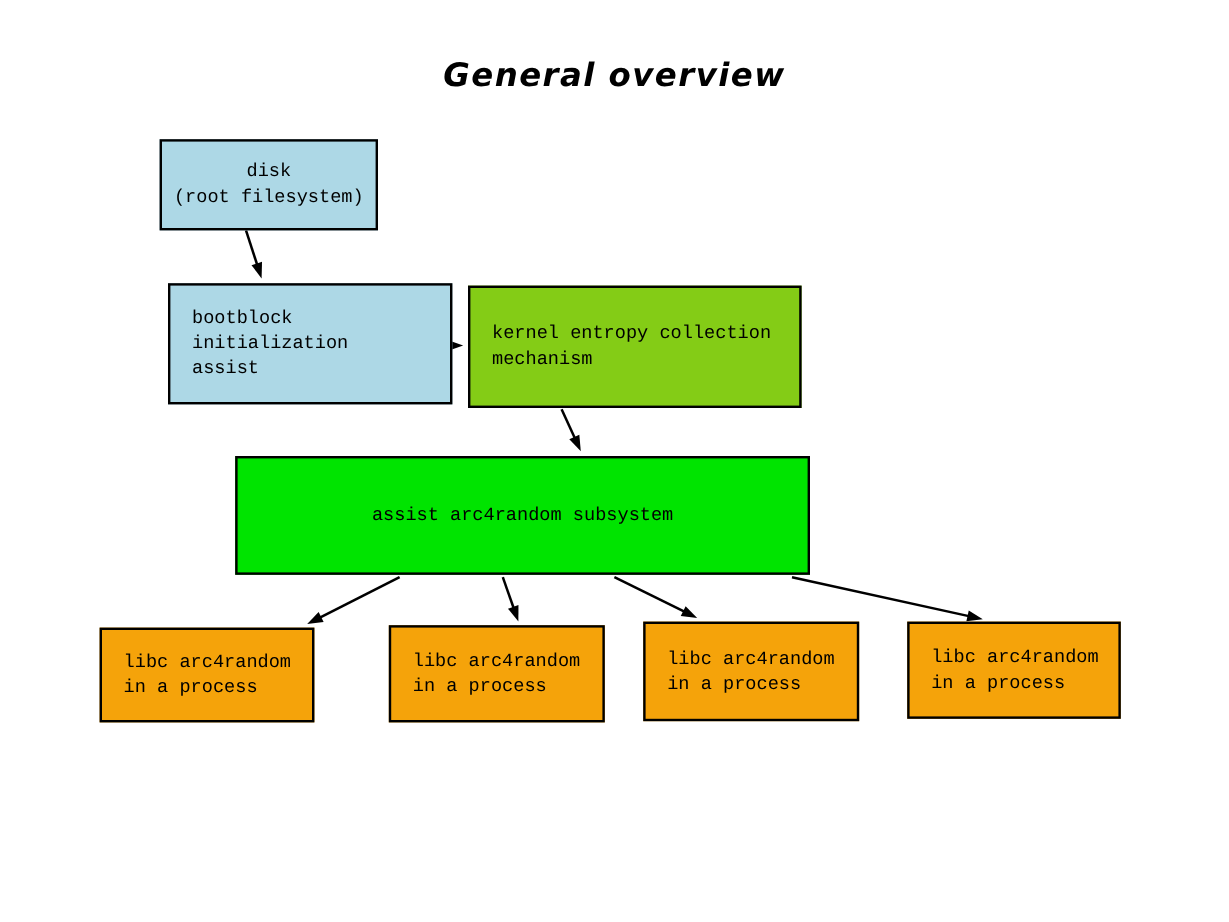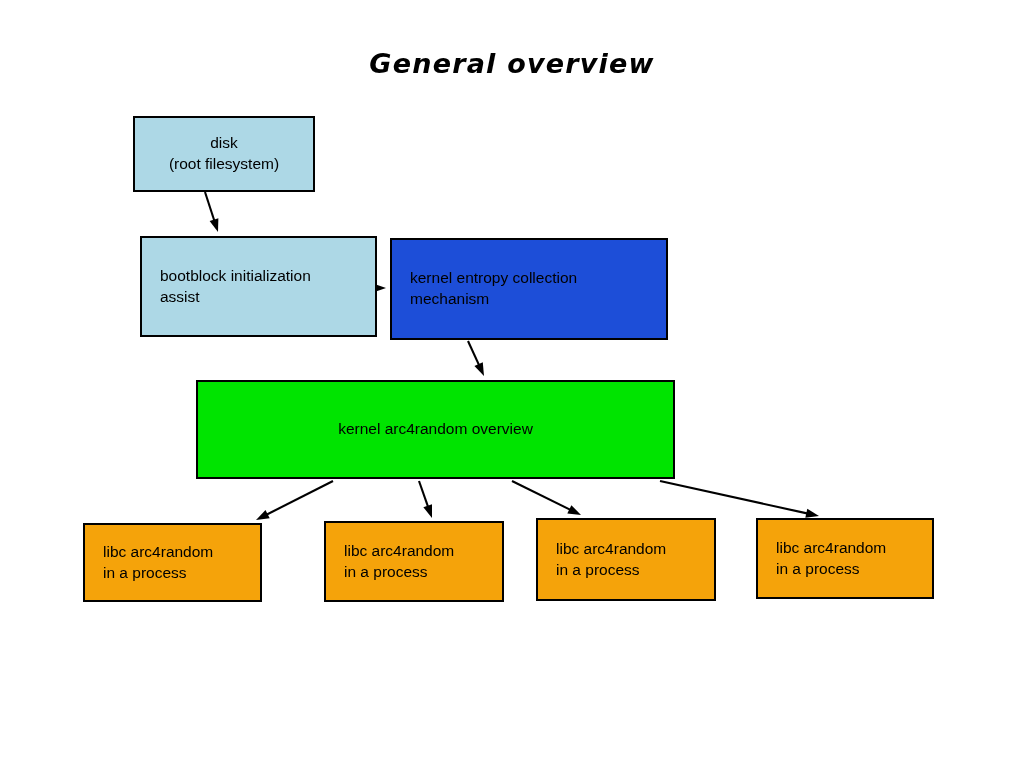--- a/index.html
+++ b/index.html
@@ -41,21 +41,21 @@
     color: #000000;
     margin-top: 24px;
   }
   .node {
     position: absolute;
     border: 2px solid #000000;
     box-sizing: border-box;
     display: flex;
     align-items: center;
     color: #000000;
-    font-family: Liberation Sans, sans-serif;
+    font-family: Liberation Mono, monospace;
     font-size: 15.5px;
     line-height: 1.35;
   }
   .node .label {
     display: block;
     width: 100%;
     white-space: pre-line;
   }
   .node.center {
     justify-content: center;
@@ -126,27 +126,27 @@
   <div class="node disk center" id="node-disk" style="left: 133px; top: 116px; width: 182px; height: 76px; background: rgb(173, 216, 230); border-color: rgb(0, 0, 0);">
     <span class="label">disk
 (root filesystem)</span>
   </div>
 
   <div class="node bootblock left" id="node-bootblock" style="left: 92px; top: 236px; width: 237px; height: 101px; background: rgb(173, 216, 230); border-color: rgb(0, 0, 0);">
     <span class="label">bootblock initialization
 assist</span>
   </div>
 
-  <div class="node kernel left" id="node-entropy" style="left: 390px; top: 238px; width: 278px; height: 102px; background: #1d4ed8; border-color: rgb(0, 0, 0);">
+  <div class="node kernel left" id="node-entropy" style="left: 390px; top: 238px; width: 278px; height: 102px; background: #84cc16; border-color: rgb(0, 0, 0);">
     <span class="label">kernel entropy collection
 mechanism</span>
   </div>
 
   <div class="node kernel center" id="node-arc4random" style="left: 196px; top: 380px; width: 479px; height: 99px; background: rgb(0, 228, 0); border-color: rgb(0, 0, 0);">
-    <span class="label">kernel arc4random overview</span>
+    <span class="label">assist arc4random subsystem</span>
   </div>
 
   <div class="node libc left" id="node-libc1" style="left: 83px; top: 523px; width: 179px; height: 79px; background: rgb(245, 163, 10); border-color: rgb(0, 0, 0);">
     <span class="label">libc arc4random
 in a process</span>
   </div>
 
   <div class="node libc left" id="node-libc2" style="left: 324px; top: 521px; width: 180px; height: 81px; background: rgb(245, 163, 10); border-color: rgb(0, 0, 0);">
     <span class="label">libc arc4random
 in a process</span>

